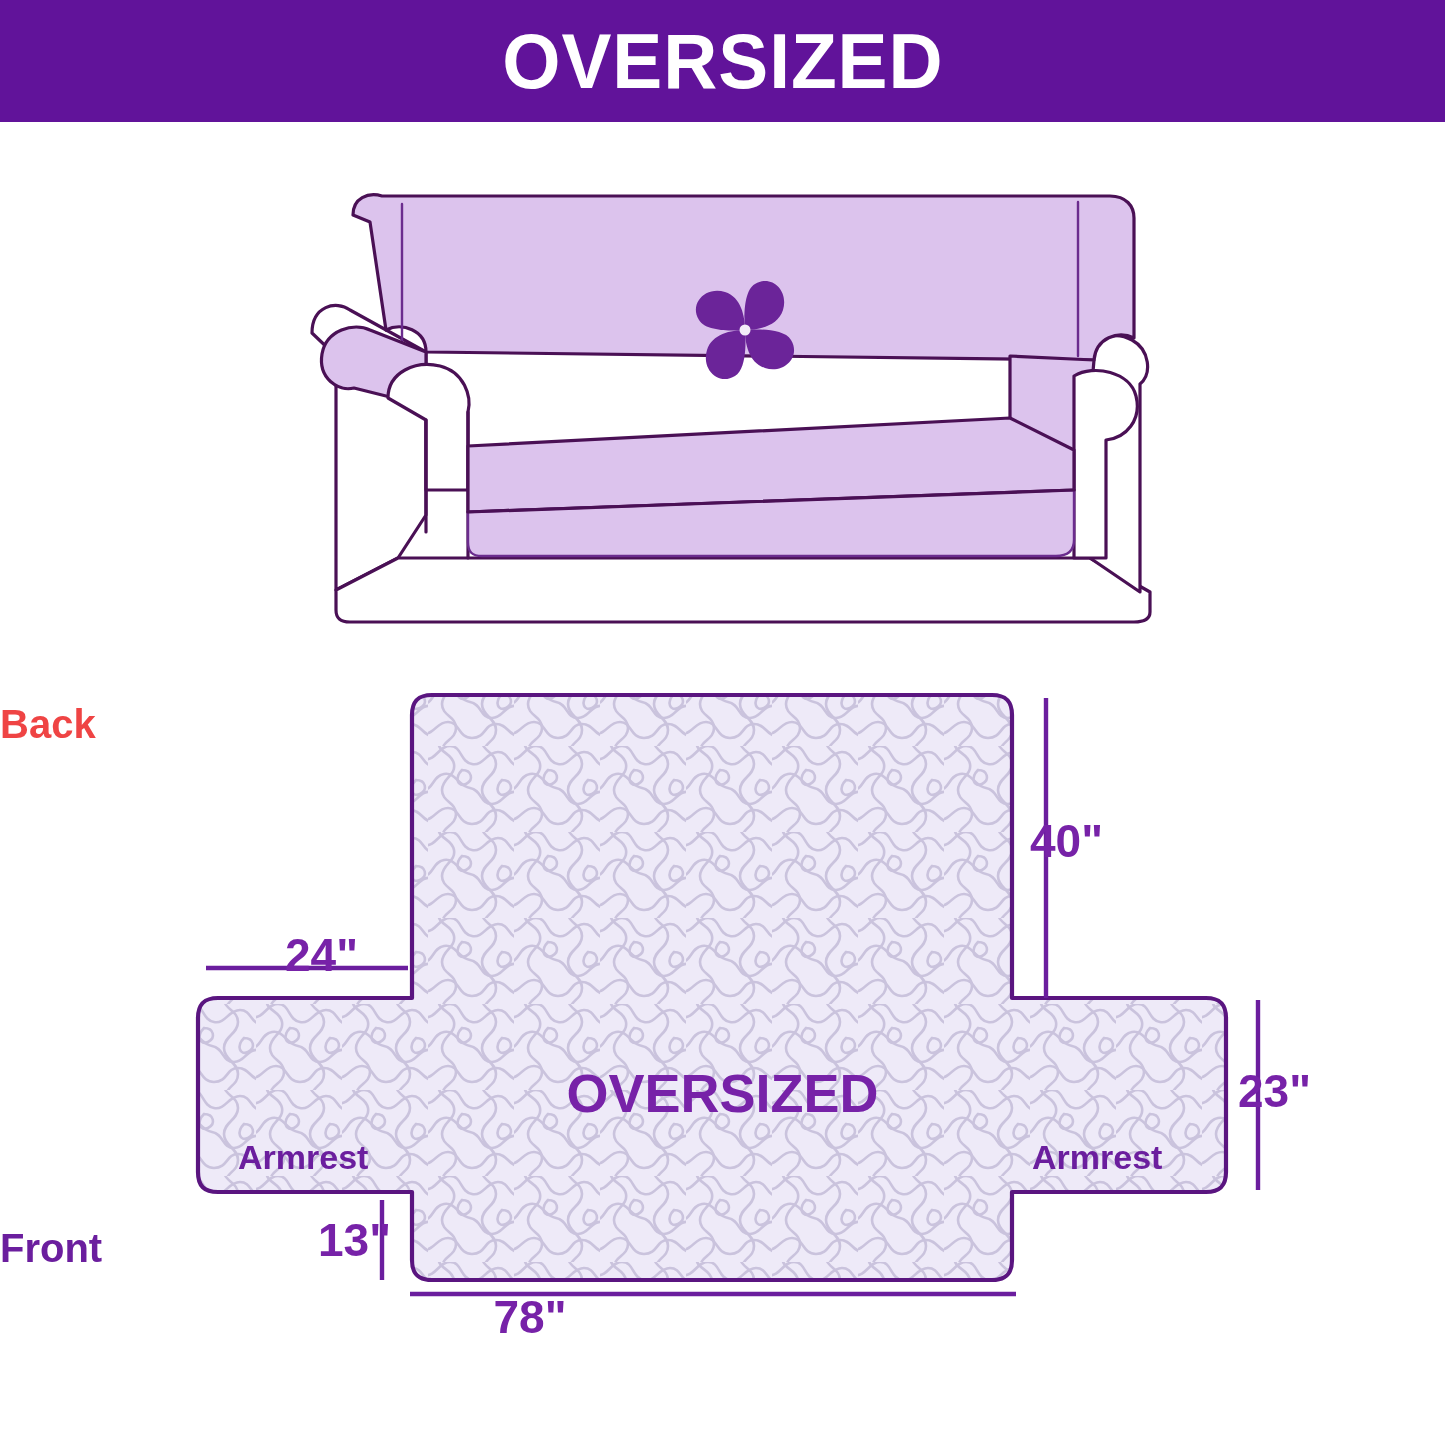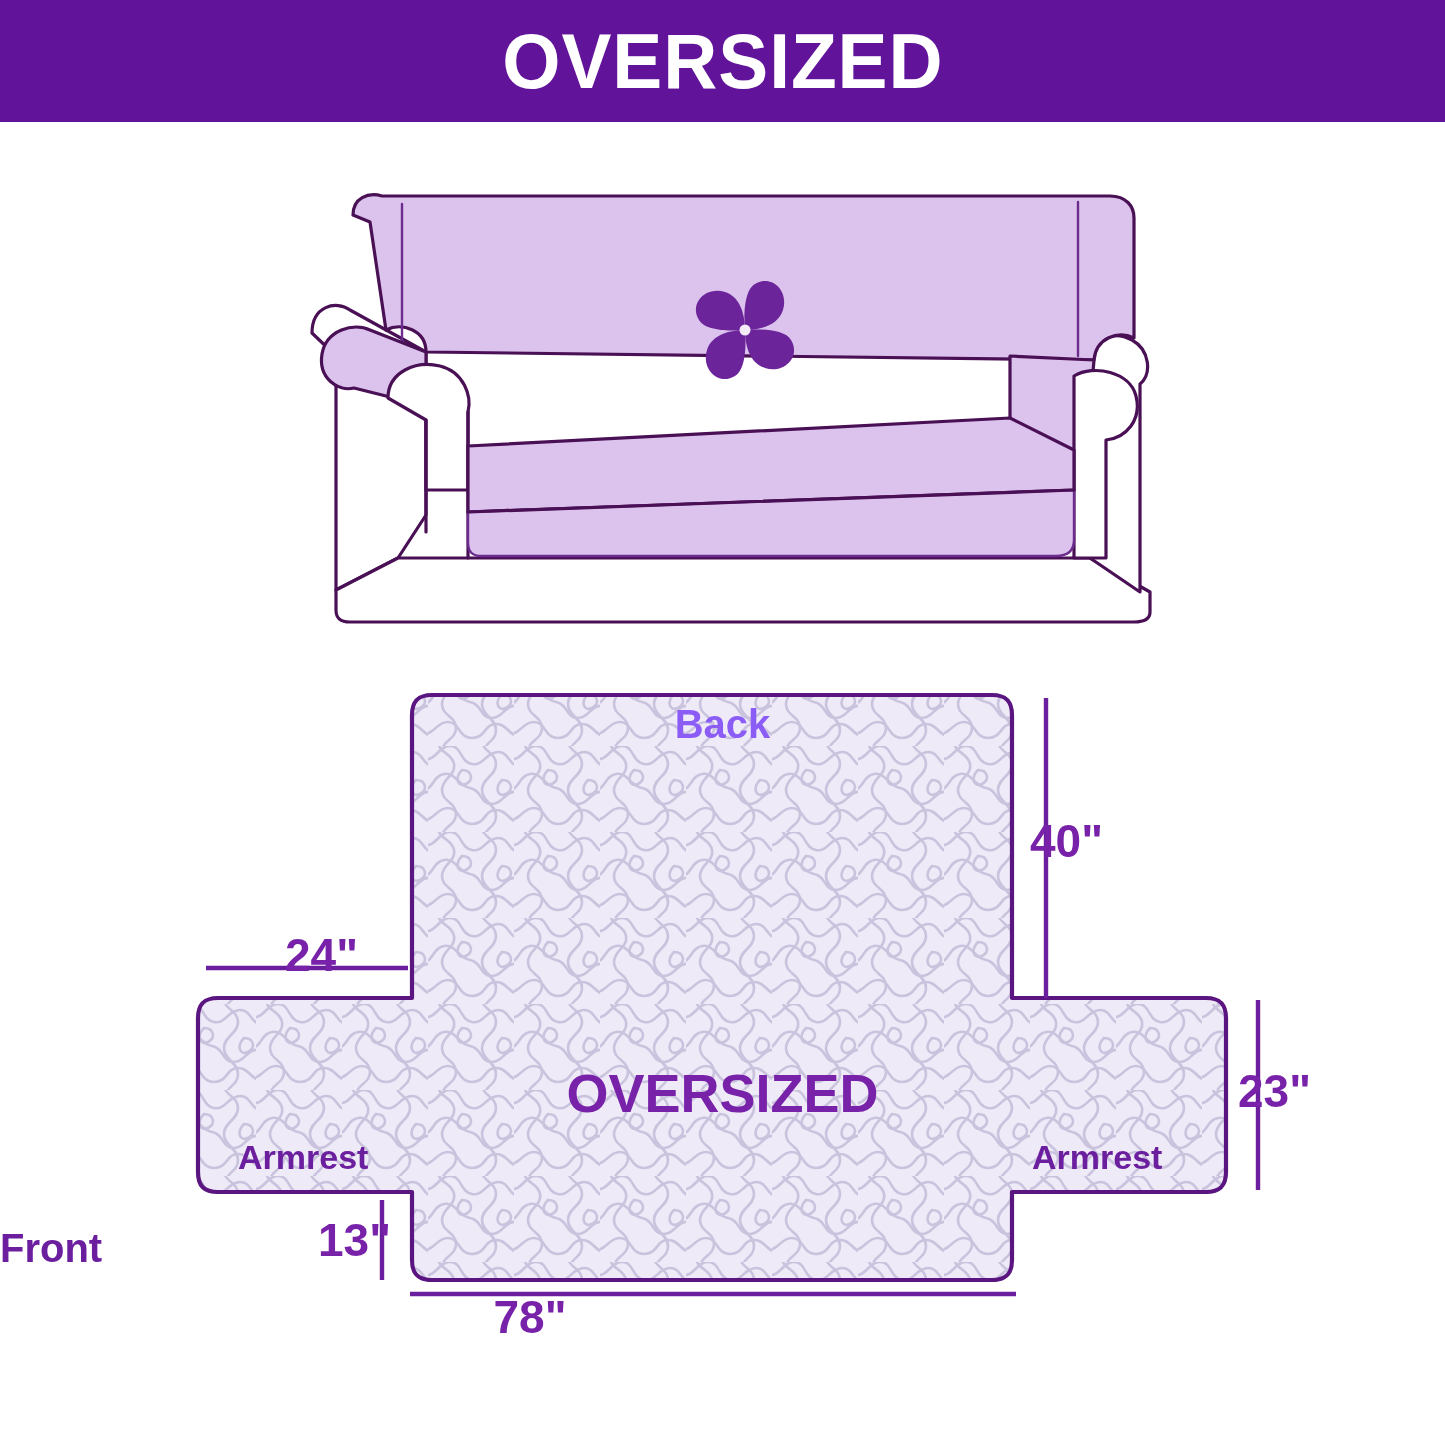--- a/index.html
+++ b/index.html
@@ -60,21 +60,21 @@
 
   
   .diagram-label {
     position: absolute;
     font-family: "Liberation Sans", sans-serif;
     font-weight: bold;
     color: #7020A8;
     white-space: nowrap;
     line-height: 1;
   }
-  #label-back    { left: 0; top: 704px;  width: 100%; text-align: center; font-size: 40px; color:#8b5cf6; }
+  #label-back    { left: 0; top: 704px;  width: 100%; text-align: left; font-size: 40px; color:#ef4444; }
   #label-front   { left: 0; top: 1228px; width: 100%; font-size: 40px; color:#6B1E9E; }
   #label-oversized {
     left: 0; top: 1066px; width: 100%; text-align: center;
     font-size: 54px; letter-spacing: 0px; color:#7722A8;
   }
   #label-armrest-left  { left: 238px;  top: 1140px; font-size: 34px; color:#6B1E9E; }
   #label-armrest-right { left: 1032px; top: 1140px; font-size: 34px; color:#6B1E9E; }
 
   .dim-label {
     position: absolute;

